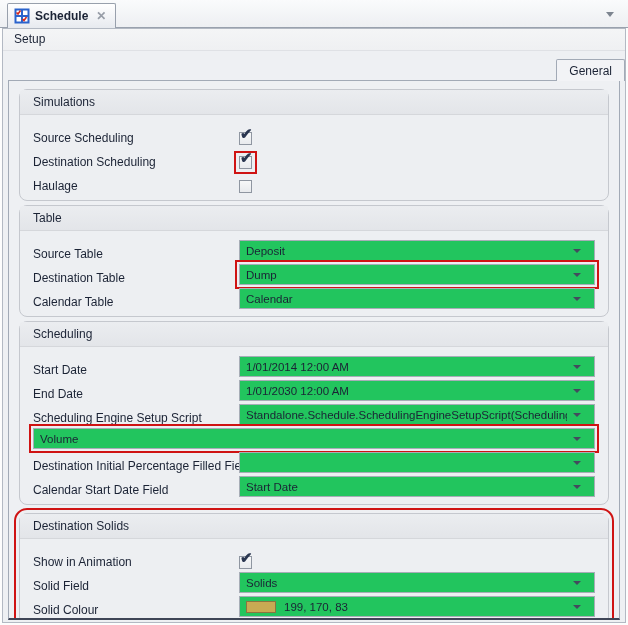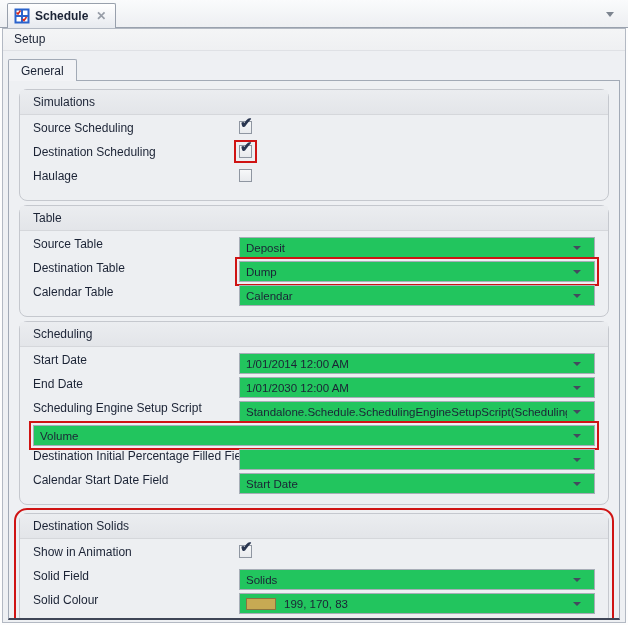--- a/index.html
+++ b/index.html
@@ -20,37 +20,37 @@
                   border-left:4px solid transparent; border-right:4px solid transparent;
                   border-top:5px solid #7d8590; }
 
   
   .panel { position:absolute; top:28px; left:2px; right:2px; bottom:2px;
            border:1px solid #b3b9c3; background:#eef0f3; display:flex; flex-direction:column; }
   .setup-bar { height:22px; line-height:21px; padding-left:11px;
                background:linear-gradient(#f4f5f6,#eff0f2); border-bottom:1px solid #dfe1e5;
                color:#1b2335; font-size:12px; flex:none; }
 
-  .tabstrip { padding:7px 0 0 5px; height:29px; position:relative; z-index:2; flex:none; }
+  .tabstrip { padding:7px 0 0 5px; height:29px; position:relative; z-index:2; flex:none;text-align:right; }
   .general-tab { display:inline-flex; align-items:center; height:22px; padding:0 12px;
                  background:#f2f3f6; border:1px solid #a2aab6; border-bottom:none;
                  border-radius:2px 2px 0 0; font-size:12px; color:#1b2335;
                  position:relative; top:1px; }
 
   .page { flex:1; margin:0 5px 2px 5px; border:1px solid #a2aab6; border-bottom:2px solid #3e4556;
           background:#eef0f3; padding:8px 10px; overflow:hidden; }
 
   
   .group-box { border:1px solid #c5c8ce; background:#edeff2; border-radius:8px; margin-bottom:4px; }
   .group-box.hl-group { outline:2px solid #cf1313; outline-offset:3px; margin-top:8px; }
   .group-header { height:25px; line-height:24px; padding:0 13px;
                   background:linear-gradient(#ebedf0,#e3e5e9); border-bottom:1px solid #d5d7db;
                   color:#1b2335; font-size:12px; border-radius:2px 2px 0 0; }
   .group-body { padding:6px 13px 7px 13px; }
-  .row { display:flex; align-items:flex-start; height:24px; }
+  .row { display:flex; align-items:flex-end; height:24px; }
   .row-label { width:206px; flex:none; font-size:12px; color:#1b2335; white-space:nowrap; }
   .row-control { flex:1; display:flex; align-items:center; min-width:0; }
 
   
   .checkbox { width:13px; height:13px; border:1px solid #8f96a1;
               background:linear-gradient(#f7f8f9,#e8eaed); position:relative; flex:none; }
   .checkbox.hl { outline:2px solid #cf1313; outline-offset:3px; }
   .tick { position:absolute; left:0; top:-7px; font-size:15px; line-height:15px;
           color:#2a3650; font-weight:bold; }
 

